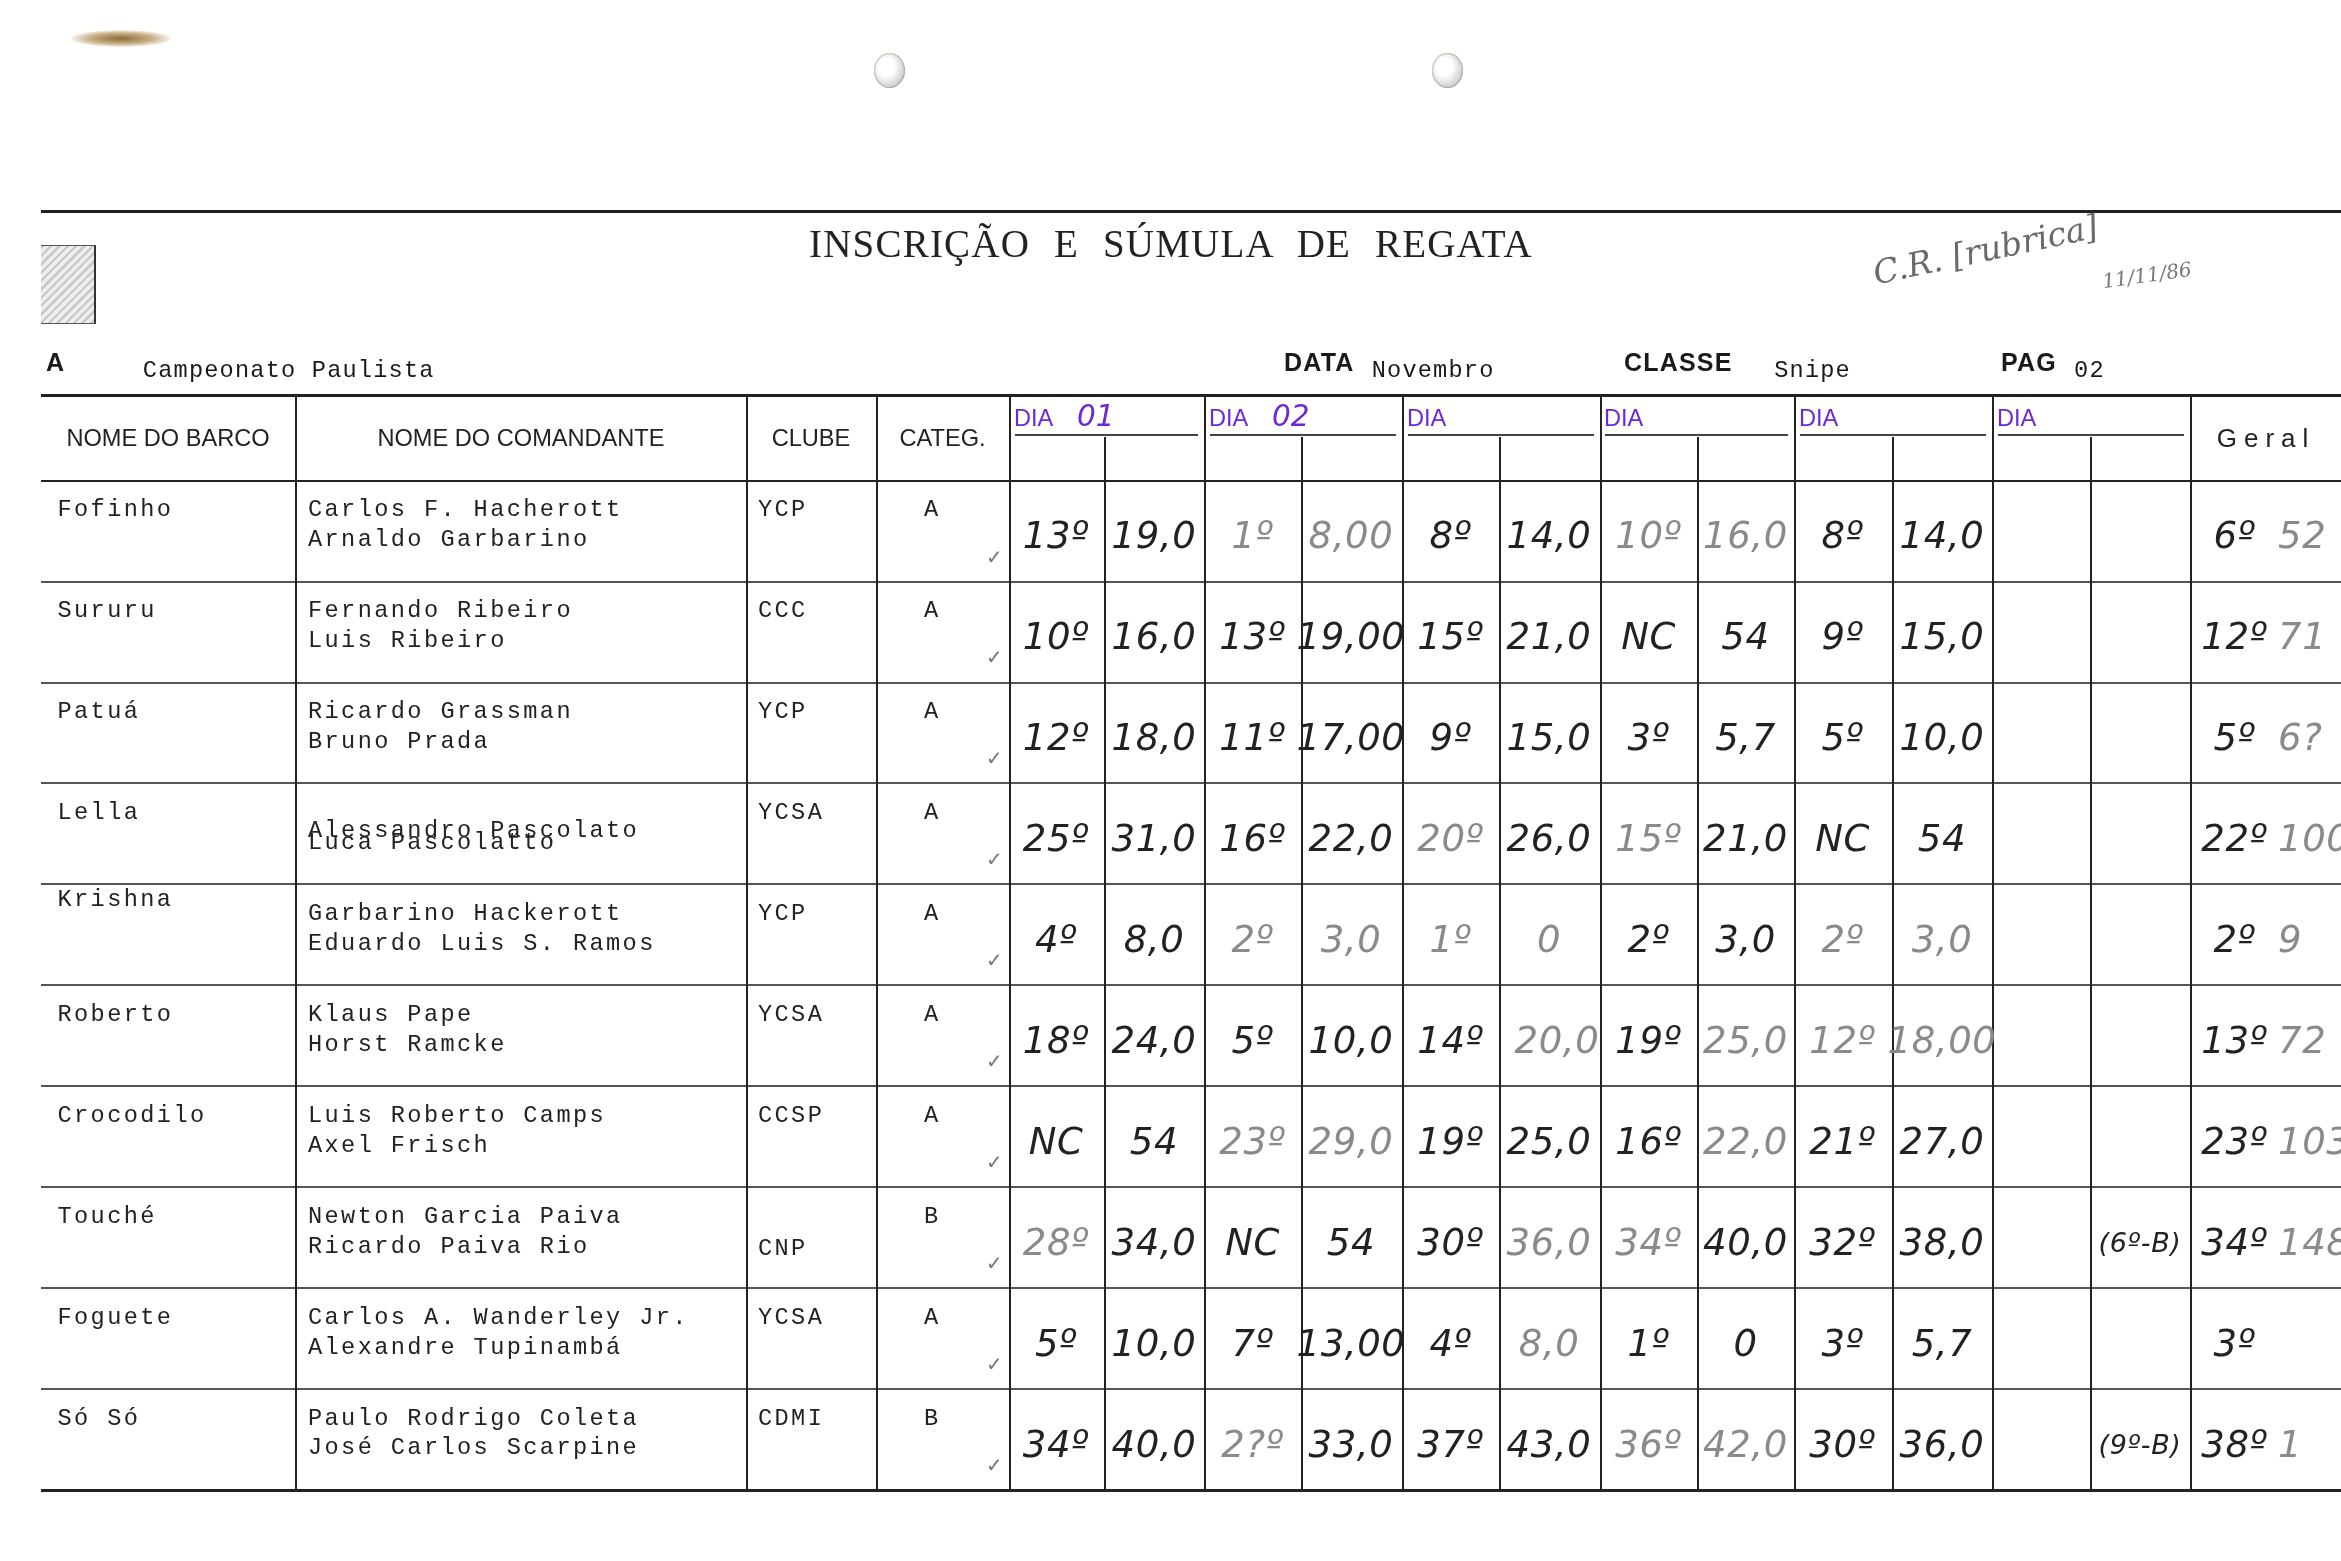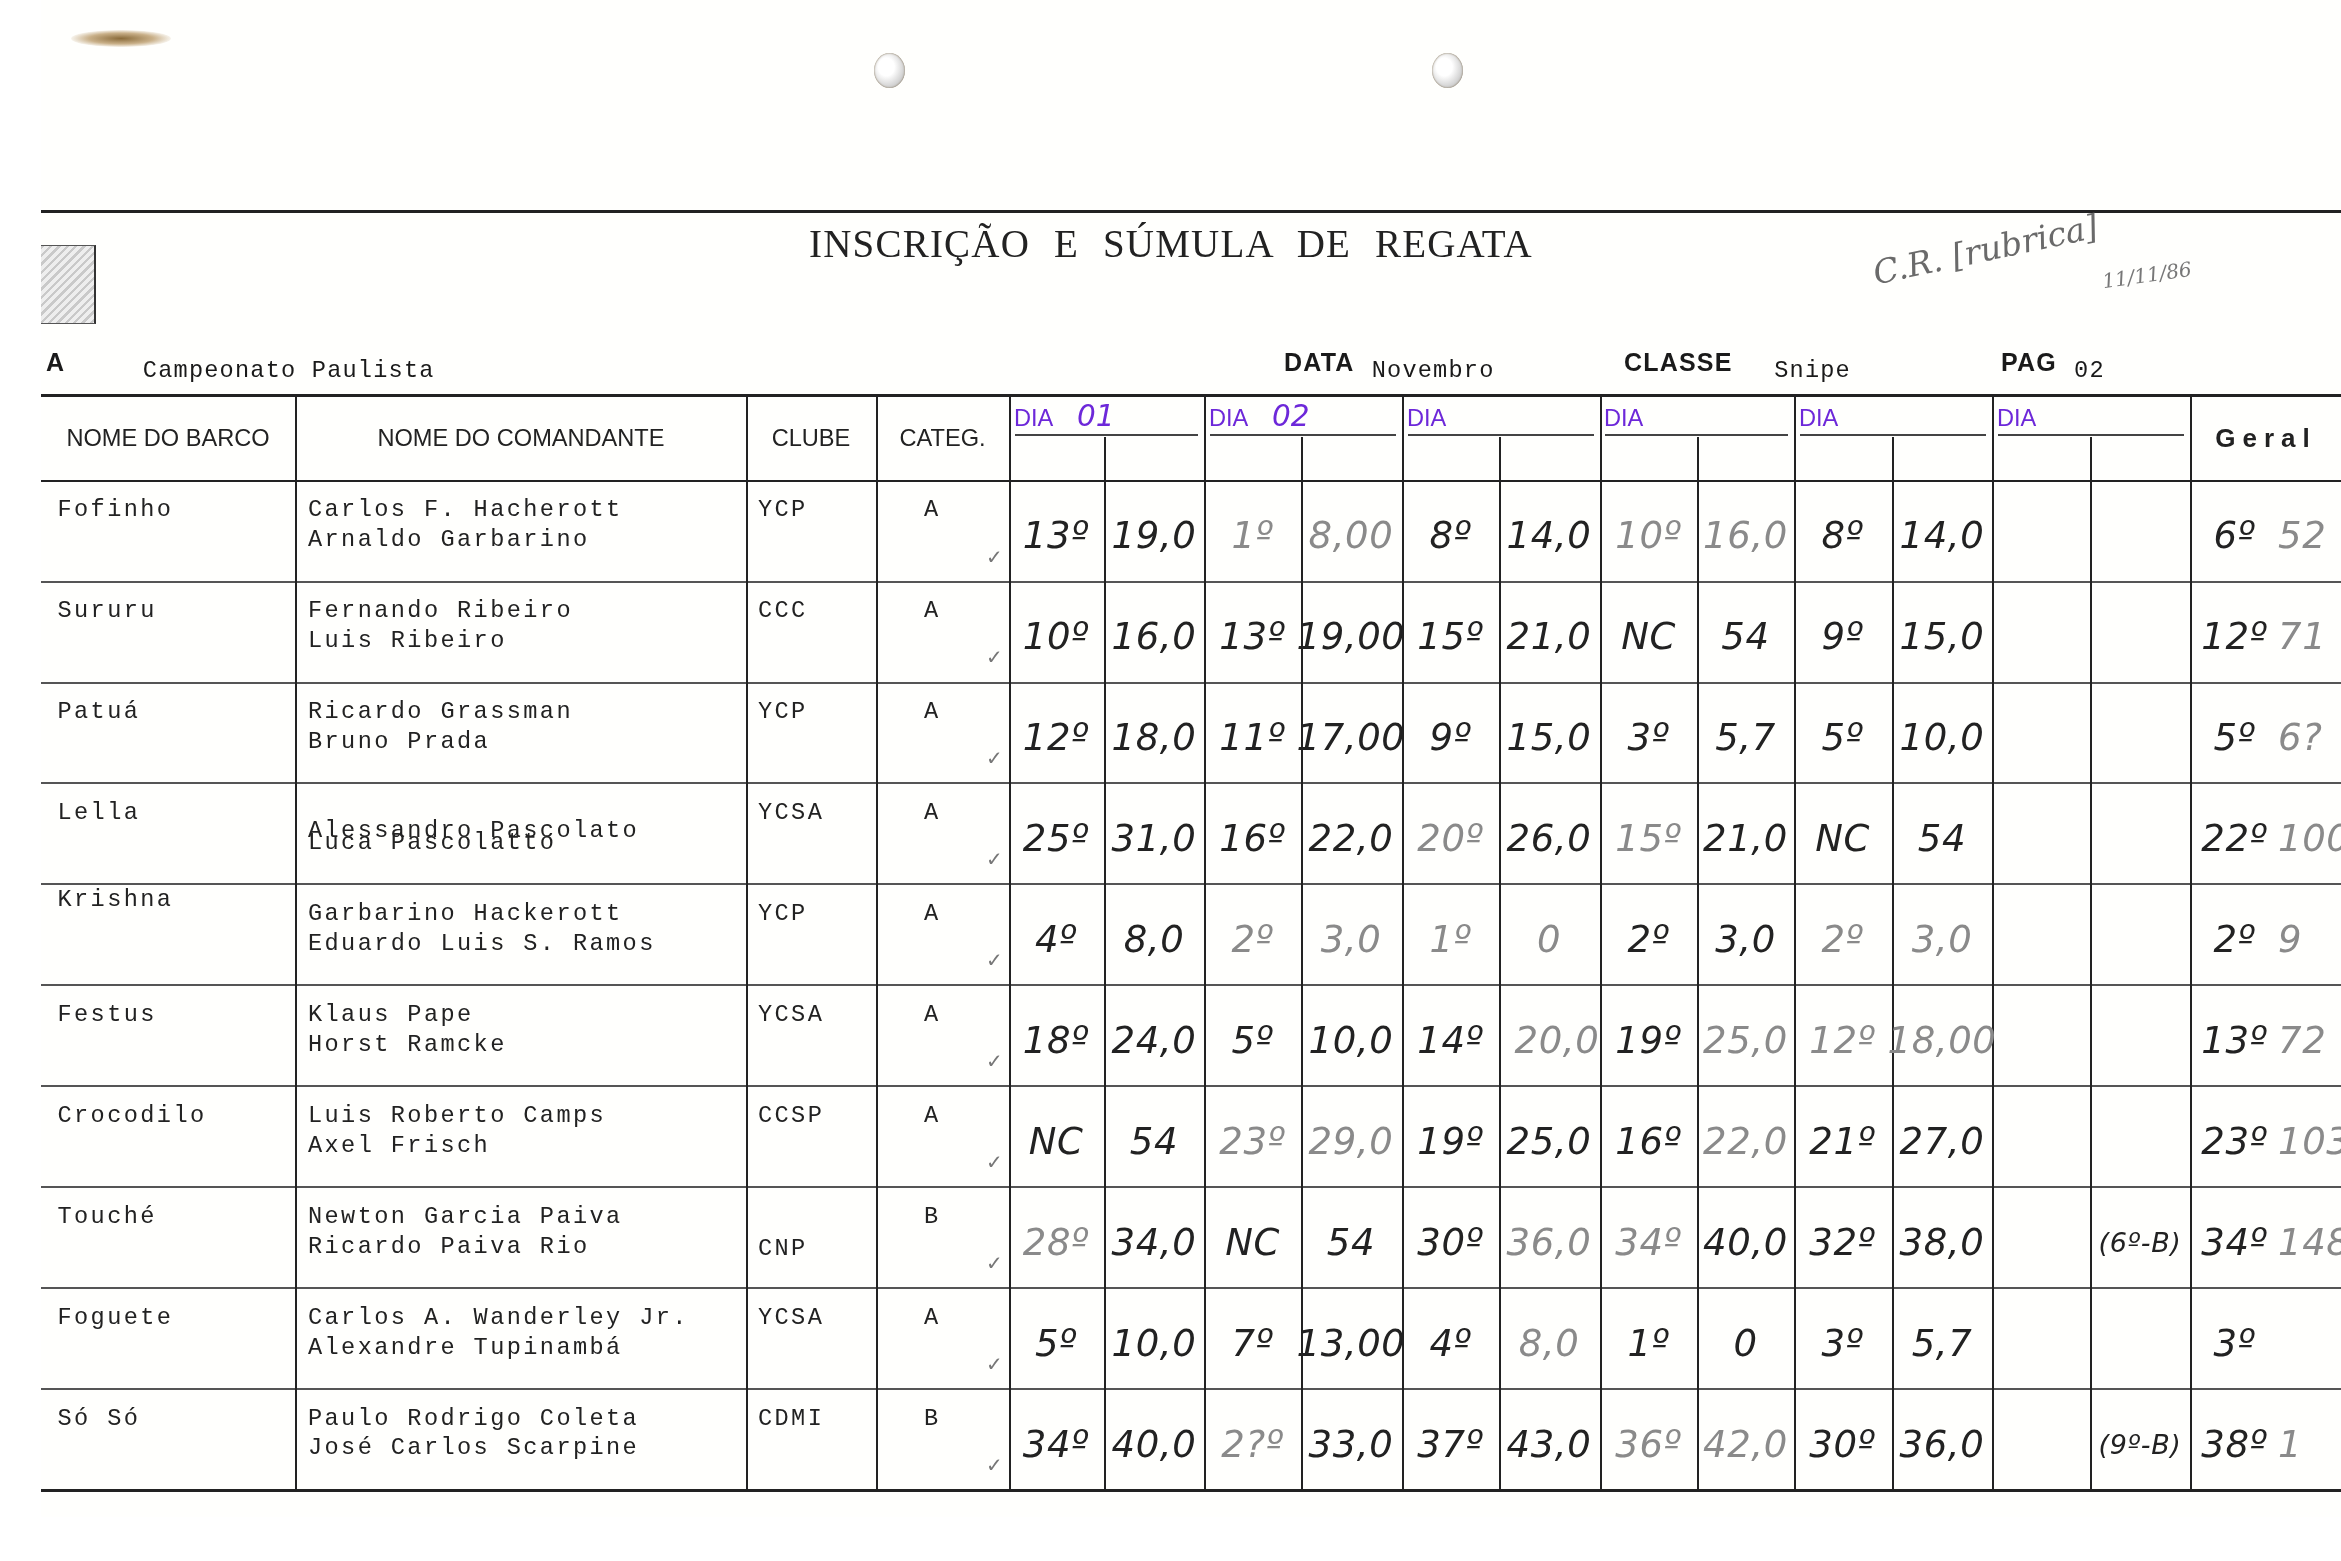--- a/index.html
+++ b/index.html
@@ -15,21 +15,21 @@
   .meta { position: absolute; top: 348px; font-size: 23.6px; }
   .meta .lbl { font-weight: bold; font-family: "Liberation Sans", sans-serif; font-size: 25px; letter-spacing: 1.2px; }
   .meta .val { font-family: "Liberation Mono", monospace; font-size: 23.6px; letter-spacing: 1.2px; margin-left: 10.6px; position: relative; top: 5.9px; }
   .grid { position: absolute; left: 41px; top: 394px; }
   .cell { position: absolute; box-sizing: border-box; }
   .vl { position: absolute; width: 1.8px; background: #222; }
   .hl { position: absolute; height: 1.8px; background: #333; }
   .hdr { font-family: "Liberation Sans", sans-serif; font-size: 23.6px; color: #222; display: flex; align-items: center; justify-content: center; }
   .dia { font-family: "Liberation Sans", sans-serif; font-size: 23.6px; color: #6d28d9; }
   .dia .num { font-family: "DejaVu Sans", sans-serif; font-style: italic; font-size: 29.5px; margin-left: 23.6px; }
-  .geral { font-weight: bold; font-size: 26px; letter-spacing: 7px; text-align: right; }
+  .geral { font-weight: normal; font-size: 26px; letter-spacing: 7px; text-align: right; }
   .typed { font-family: "Liberation Mono", monospace; font-size: 23.6px; letter-spacing: 2.4px; line-height: 31px; color: #222; white-space: nowrap; }
   .hand { font-family: "DejaVu Sans", sans-serif; font-style: italic; font-size: 37px; color: #222; display: flex; align-items: center; justify-content: center; letter-spacing: 0.6px; }
   .hand.faint { color: #8a8a8a; }
   .hand.small { font-size: 27px; }
   .check { position: absolute; font-family: "DejaVu Sans", sans-serif; font-size: 20px; color: #777; }
 </style>
 </head>
 <body>
 
 <div class="sheet"></div>
@@ -199,21 +199,21 @@
     <div class="cell hand faint" style="left:1361px;top:501px;width:97px;height:89px">1º</div>
     <div class="cell hand faint" style="left:1458px;top:501px;width:100px;height:89px">0</div>
     <div class="cell hand" style="left:1559px;top:501px;width:97px;height:89px">2º</div>
     <div class="cell hand" style="left:1656px;top:501px;width:97px;height:89px">3,0</div>
     <div class="cell hand faint" style="left:1753px;top:501px;width:97px;height:89px">2º</div>
     <div class="cell hand faint" style="left:1851px;top:501px;width:100px;height:89px">3,0</div>
     <div class="cell hand" style="left:1951px;top:501px;width:97px;height:89px"></div>
     <div class="cell hand small" style="left:2049px;top:501px;width:100px;height:89px"></div>
     <div class="cell hand" style="left:2155px;top:501px;width:77px;height:89px">2º</div>
     <div class="cell hand faint" style="left:2237px;top:501px;width:65px;height:89px;justify-content:flex-start;overflow:hidden">9</div>
-    <div class="cell typed" style="left:16.5px;top:605px">Festus</div>
+    <div class="cell typed" style="left:16.5px;top:605px">Roberto</div>
     <div class="cell typed" style="left:267px;top:605px">Klaus Pape</div>
     <div class="cell typed" style="left:267px;top:635px">Horst Ramcke</div>
     <div class="cell typed" style="left:717px;top:605px">YCSA</div>
     <div class="cell typed" style="left:883px;top:605px">A</div>
     <div class="check" style="left:945px;top:655px">✓</div>
     <div class="cell hand" style="left:968px;top:602px;width:94px;height:89px">18º</div>
     <div class="cell hand" style="left:1063px;top:602px;width:100px;height:89px">24,0</div>
     <div class="cell hand" style="left:1163px;top:602px;width:97px;height:89px">5º</div>
     <div class="cell hand" style="left:1260px;top:602px;width:100px;height:89px">10,0</div>
     <div class="cell hand" style="left:1361px;top:602px;width:97px;height:89px">14º</div>

